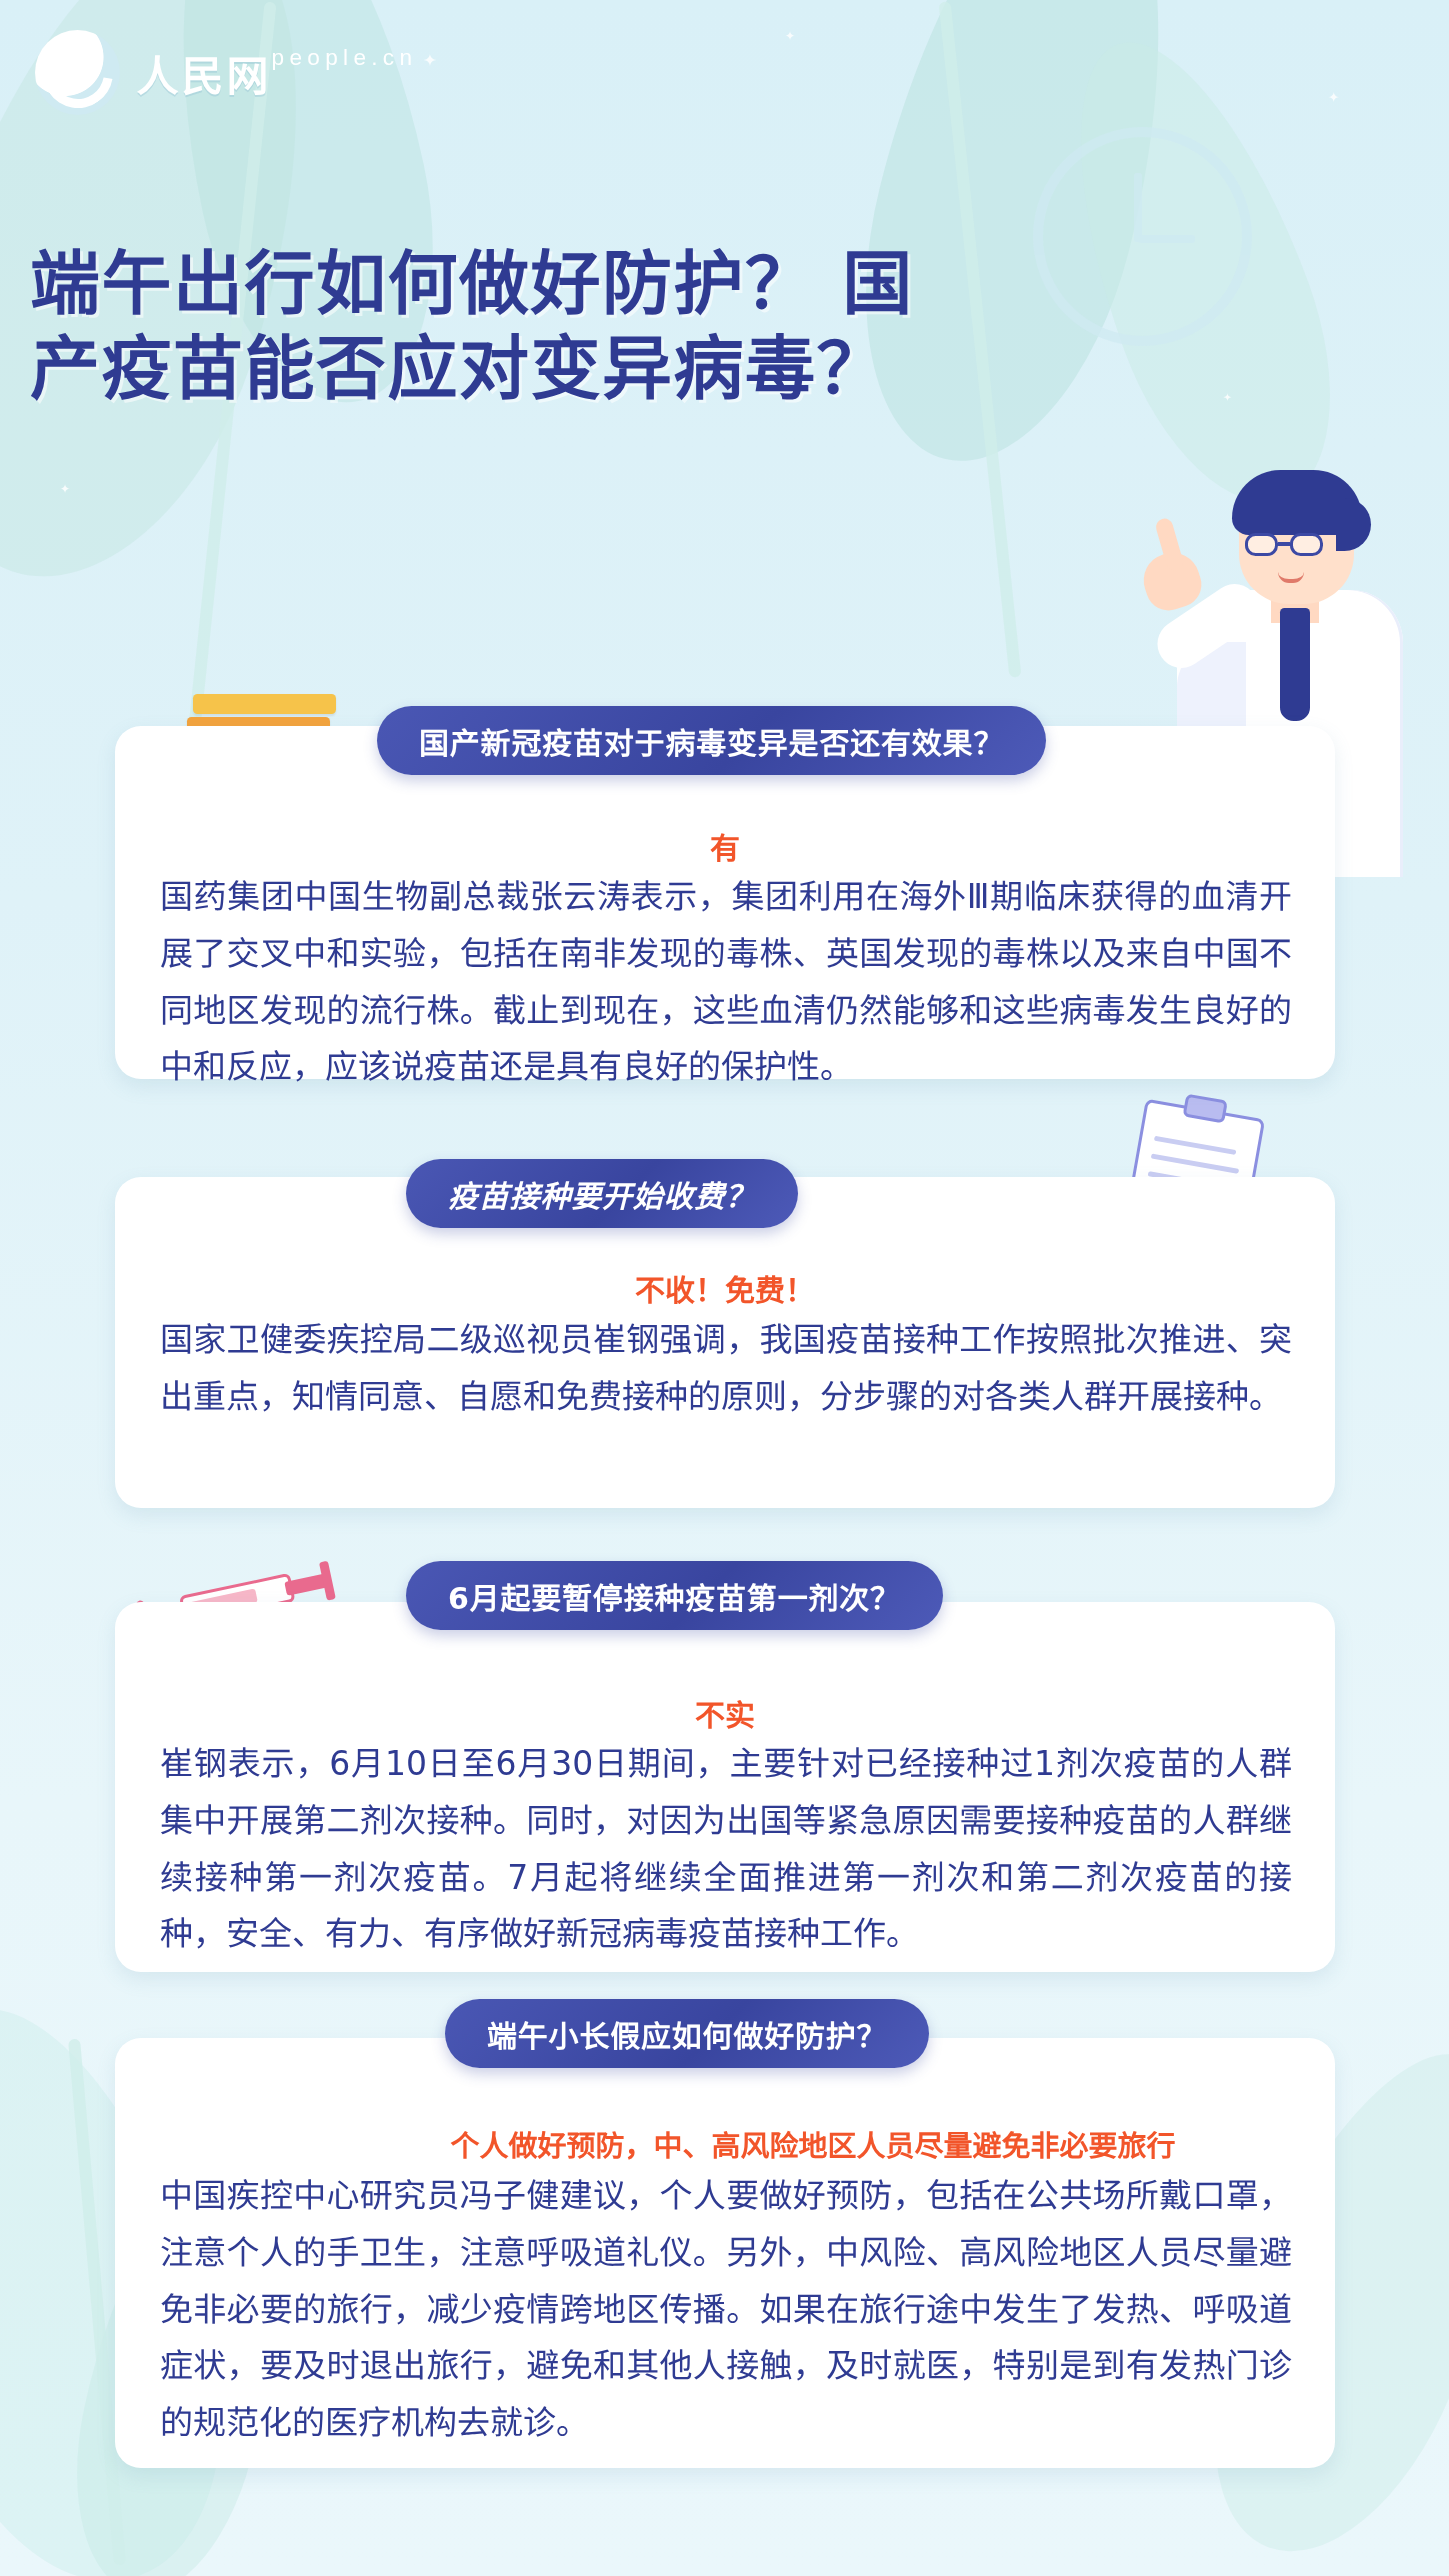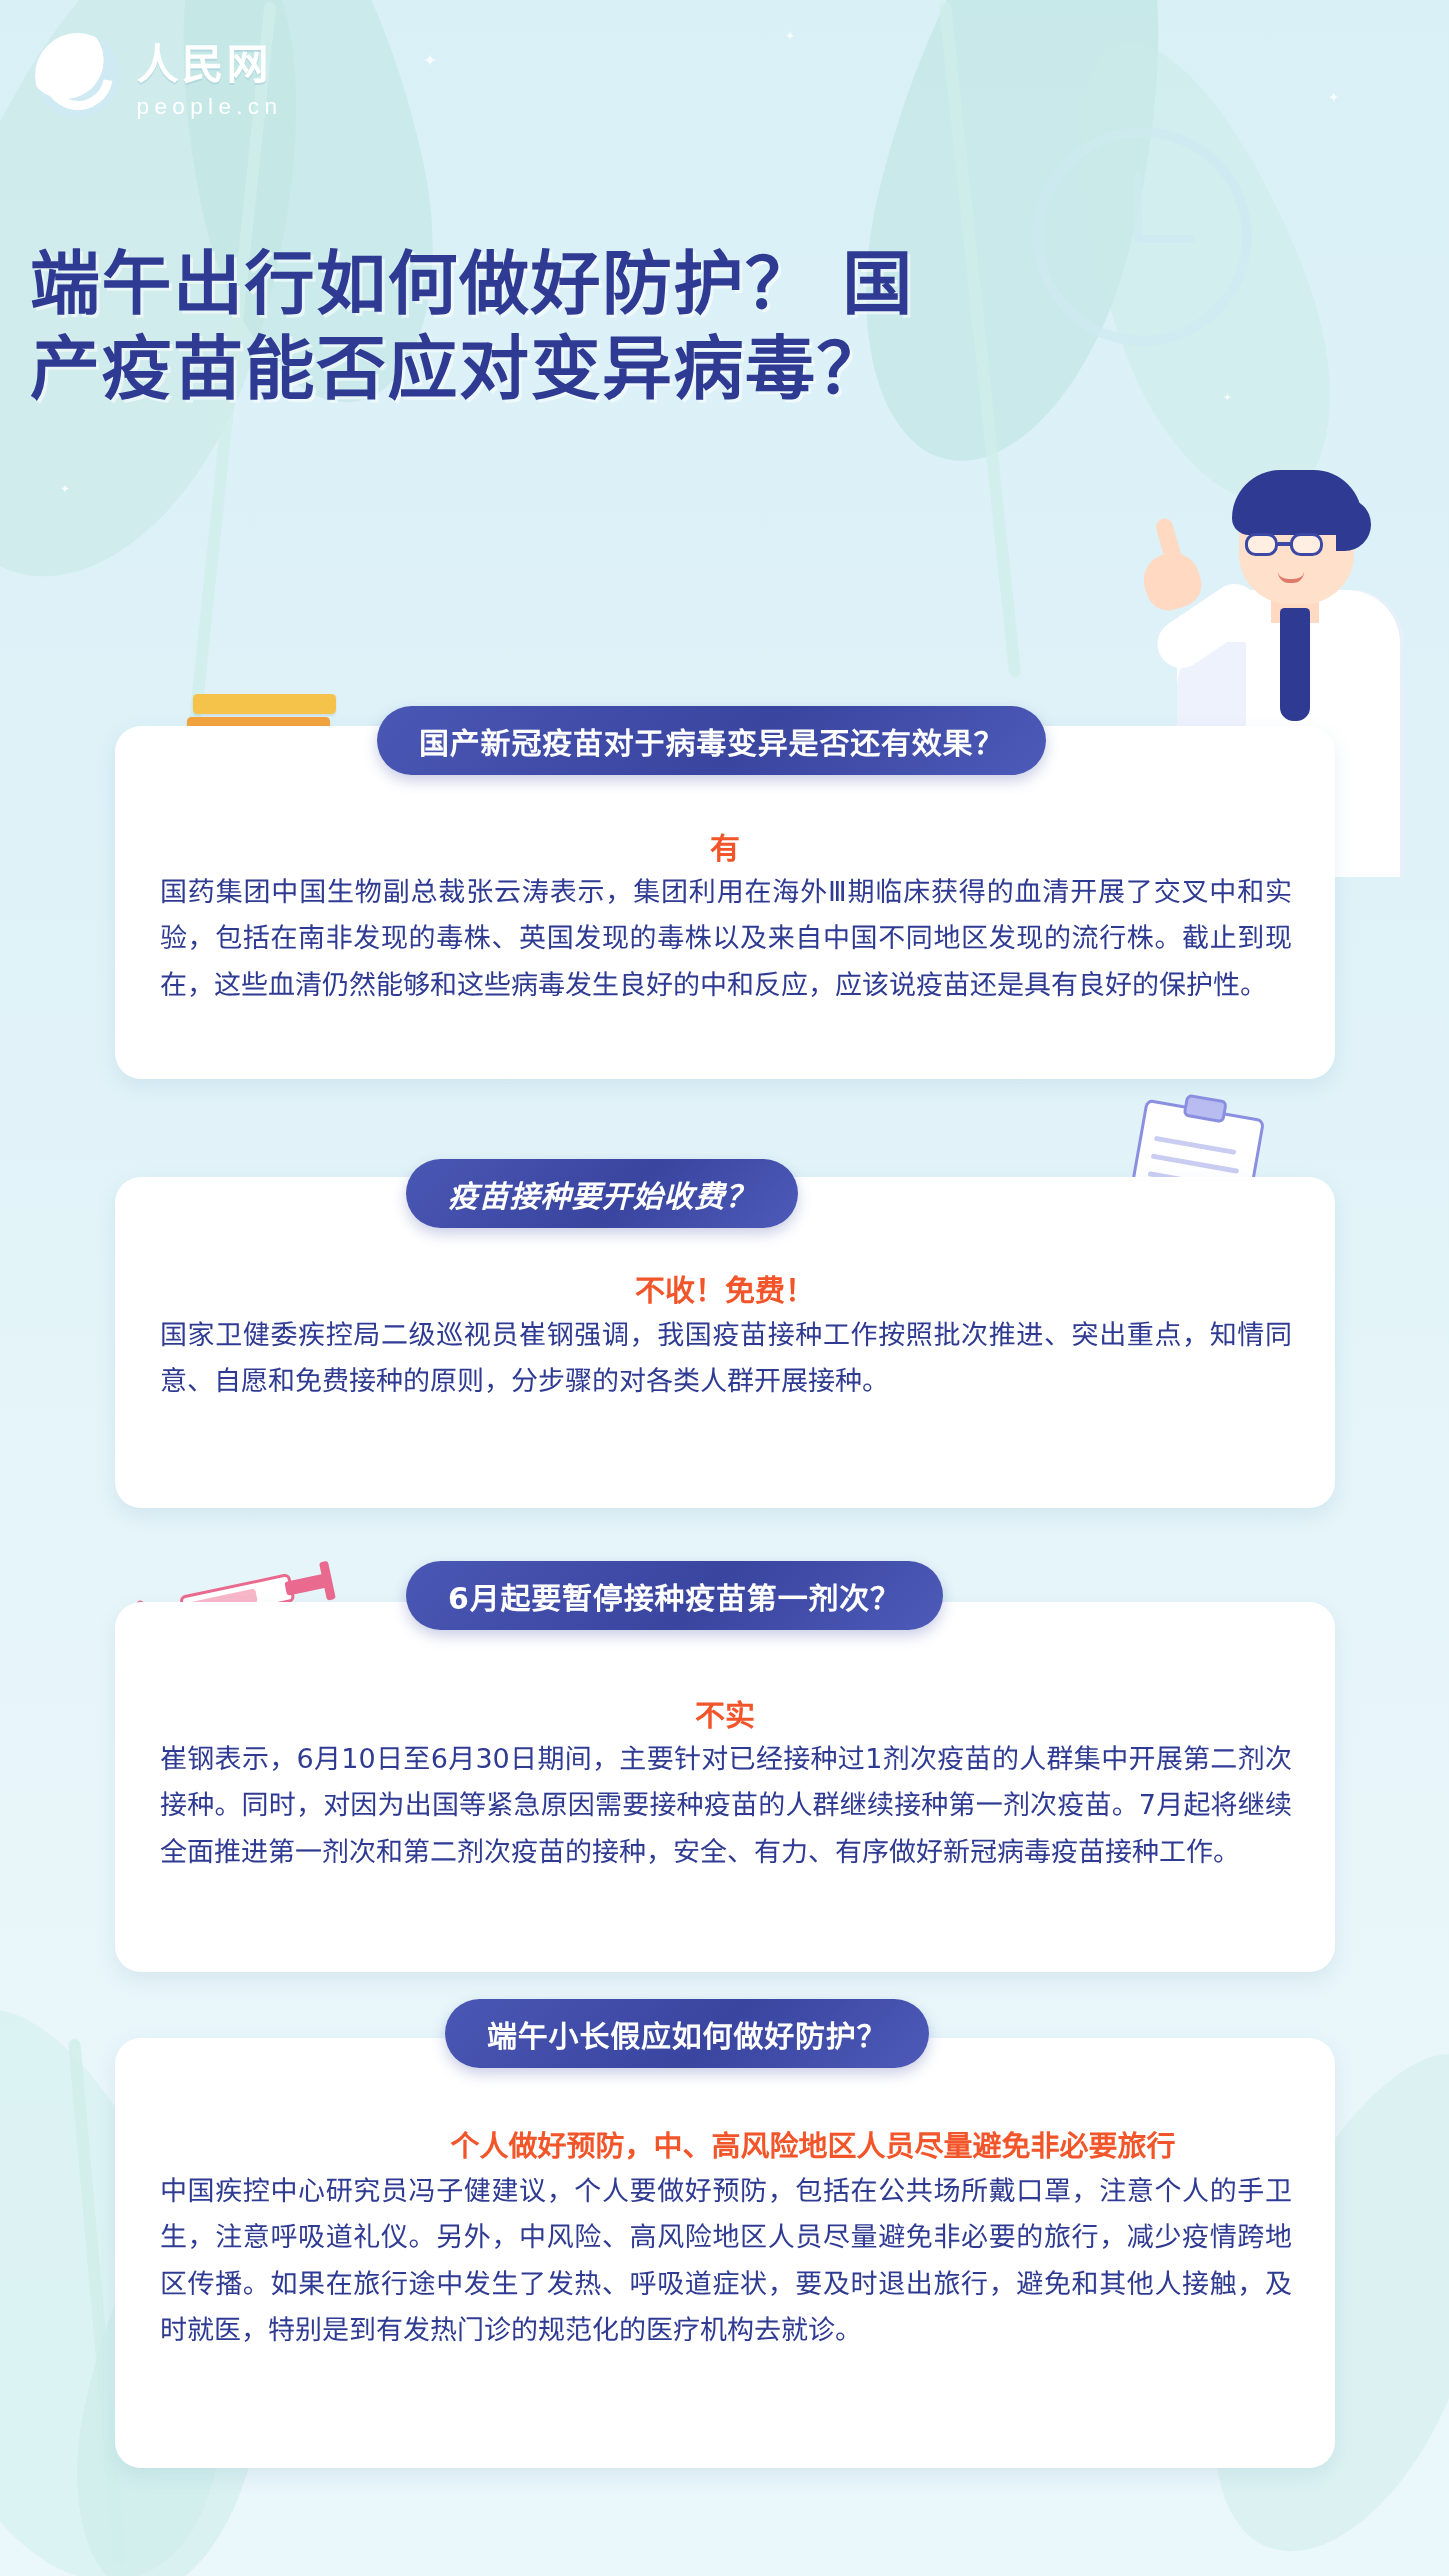--- a/index.html
+++ b/index.html
@@ -77,21 +77,21 @@
     border: 9.8px solid #ffffff;
     border-radius: 50%;
     border-right-color: transparent;
     transform: rotate(-35deg);
   }
   .logo-mark .dot {
     position: absolute; left: 42px; top: 13.6px;
     width: 13.6px; height: 44px; background: #ffffff; border-radius: 7.5px;
     transform: rotate(20deg);
   }
-  .logo-text { display: flex; flex-direction: column; justify-content: space-between; }
+  .logo-text { display: flex; flex-direction: row; justify-content: space-between; }
   .logo-cn {
     font-size: 42px; font-weight: bold; color: #ffffff; letter-spacing: 3px;
     font-family: "DejaVu Sans", sans-serif;
     text-shadow: 0 1.5px 0 rgba(140,190,210,.35);
   }
   .logo-en {
     font-size: 22.6px; color: #ffffff; letter-spacing: 5.3px; margin-top: 3px;
     font-family: "Liberation Sans", sans-serif;
   }
 
@@ -215,21 +215,21 @@
   }
   .answer {
     color: #f2552a;
     font-weight: bold;
     font-size: 30px;
     text-align: center;
     font-family: "DejaVu Sans", sans-serif;
   }
   .body-text {
     color: #2f3b92;
-    font-size: 27px;
+    font-size: 33px;
     line-height: 1.72;
     text-align: justify;
     font-family: "DejaVu Sans", sans-serif;
   }
 
   
   #card-1 { top: 726px; height: 353px; }
   #pill-1 { left: 377px; top: 693px; margin-top: 13px; }
   #ans-1  { position: absolute; left: 115px; top: 824px; width: 1220px; }
   #txt-1  { position: absolute; left: 160px; top: 869px; width: 1132px; }

